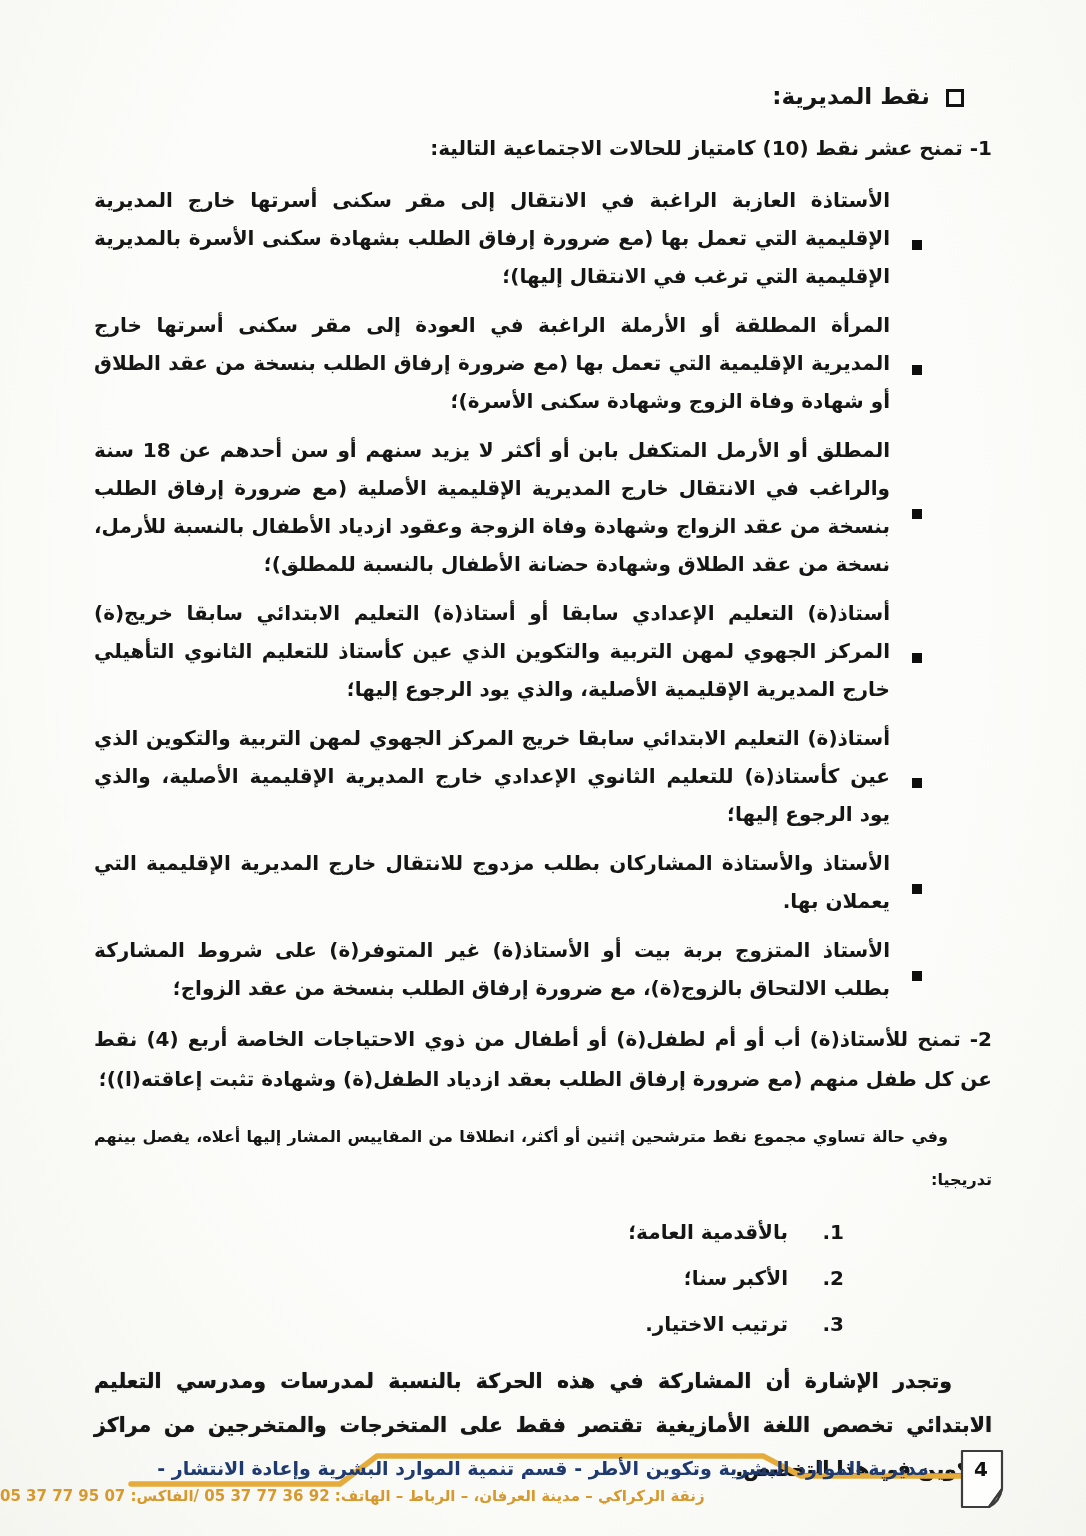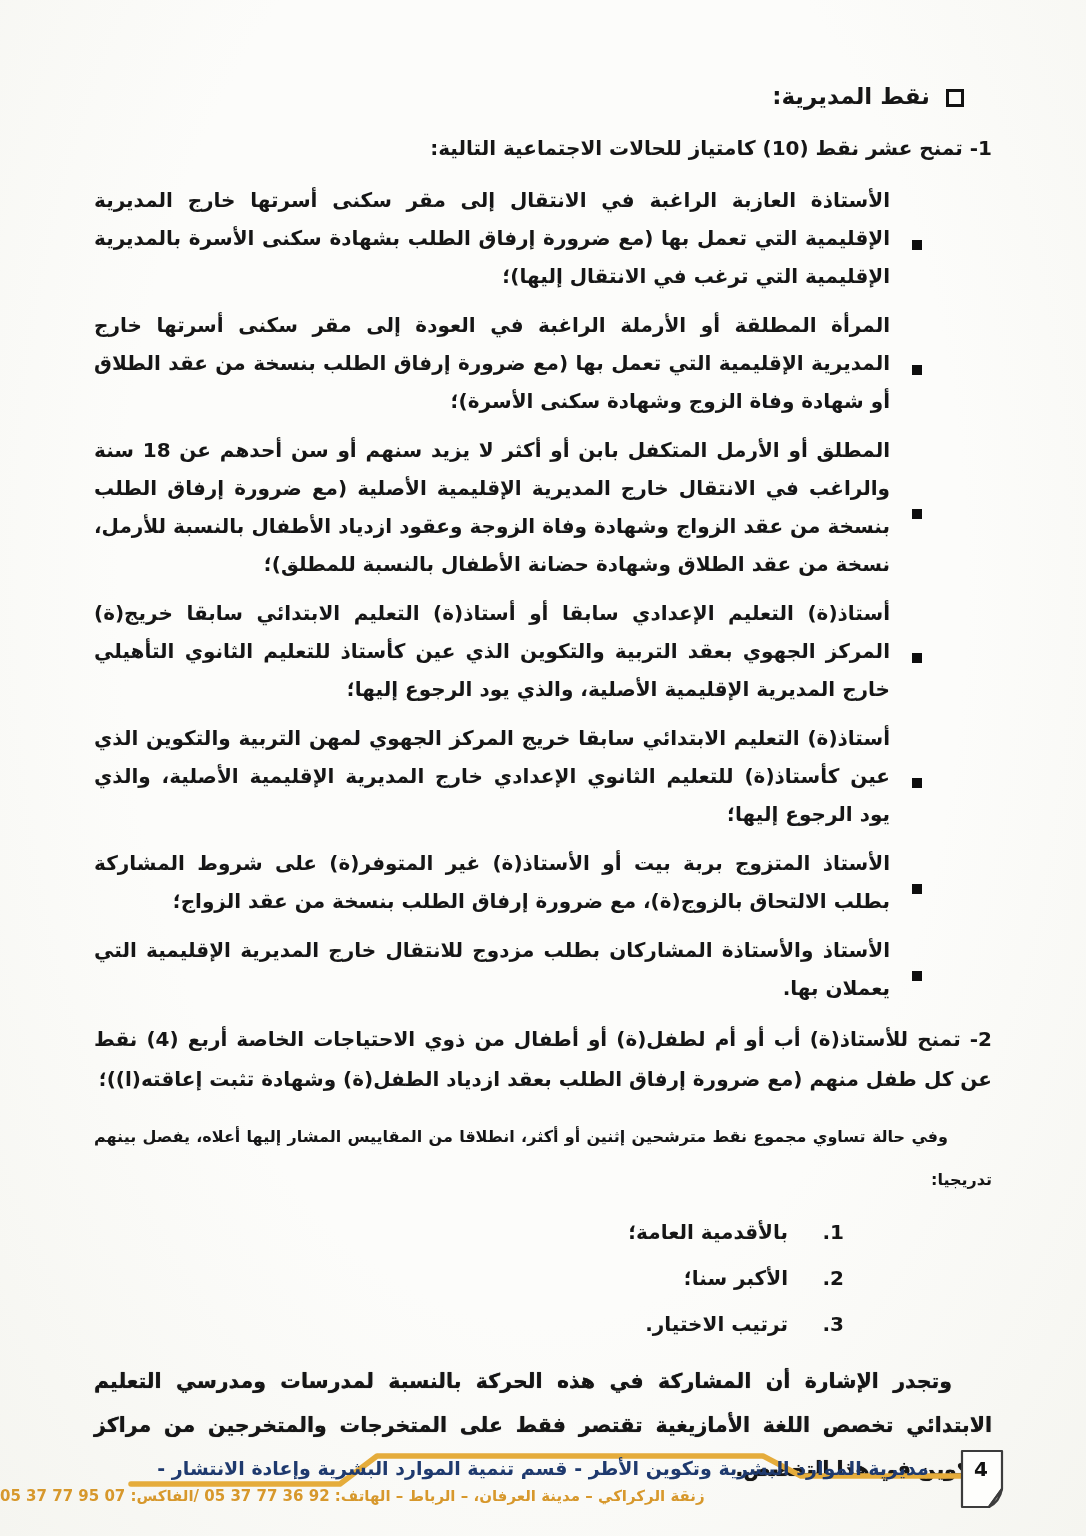--- a/index.html
+++ b/index.html
@@ -117,33 +117,33 @@
       <li>
         <span class="bullet-marker"></span>
         <span class="bullet-text">المرأة المطلقة أو الأرملة الراغبة في العودة إلى مقر سكنى أسرتها خارج المديرية الإقليمية التي تعمل بها (مع ضرورة إرفاق الطلب بنسخة من عقد الطلاق أو شهادة وفاة الزوج وشهادة سكنى الأسرة)؛</span>
       </li>
       <li>
         <span class="bullet-marker"></span>
         <span class="bullet-text">المطلق أو الأرمل المتكفل بابن أو أكثر لا يزيد سنهم أو سن أحدهم عن 18 سنة والراغب في الانتقال خارج المديرية الإقليمية الأصلية (مع ضرورة إرفاق الطلب بنسخة من عقد الزواج وشهادة وفاة الزوجة وعقود ازدياد الأطفال بالنسبة للأرمل، نسخة من عقد الطلاق وشهادة حضانة الأطفال بالنسبة للمطلق)؛</span>
       </li>
       <li>
         <span class="bullet-marker"></span>
-        <span class="bullet-text">أستاذ(ة) التعليم الإعدادي سابقا أو أستاذ(ة) التعليم الابتدائي سابقا خريج(ة) المركز الجهوي بعقد التربية والتكوين الذي عين كأستاذ للتعليم الثانوي التأهيلي خارج المديرية الإقليمية الأصلية، والذي يود الرجوع إليها؛</span>
+        <span class="bullet-text">أستاذ(ة) التعليم الإعدادي سابقا أو أستاذ(ة) التعليم الابتدائي سابقا خريج(ة) المركز الجهوي لمهن التربية والتكوين الذي عين كأستاذ للتعليم الثانوي التأهيلي خارج المديرية الإقليمية الأصلية، والذي يود الرجوع إليها؛</span>
       </li>
       <li>
         <span class="bullet-marker"></span>
         <span class="bullet-text">أستاذ(ة) التعليم الابتدائي سابقا خريج المركز الجهوي لمهن التربية والتكوين الذي عين كأستاذ(ة) للتعليم الثانوي الإعدادي خارج المديرية الإقليمية الأصلية، والذي يود الرجوع إليها؛</span>
       </li>
       <li>
         <span class="bullet-marker"></span>
-        <span class="bullet-text">الأستاذ المتزوج بربة بيت أو الأستاذ(ة) غير المتوفر(ة) على شروط المشاركة بطلب الالتحاق بالزوج(ة)، مع ضرورة إرفاق الطلب بنسخة من عقد الزواج؛</span>
+        <span class="bullet-text">الأستاذ والأستاذة المشاركان بطلب مزدوج للانتقال خارج المديرية الإقليمية التي يعملان بها.</span>
       </li>
       <li>
         <span class="bullet-marker"></span>
-        <span class="bullet-text">الأستاذ والأستاذة المشاركان بطلب مزدوج للانتقال خارج المديرية الإقليمية التي يعملان بها.</span>
+        <span class="bullet-text">الأستاذ المتزوج بربة بيت أو الأستاذ(ة) غير المتوفر(ة) على شروط المشاركة بطلب الالتحاق بالزوج(ة)، مع ضرورة إرفاق الطلب بنسخة من عقد الزواج؛</span>
       </li>
     </ul>
 
     <p class="clause c2">2- تمنح للأستاذ(ة) أب أو أم لطفل(ة) أو أطفال من ذوي الاحتياجات الخاصة أربع (4) نقط عن كل طفل منهم (مع ضرورة إرفاق الطلب بعقد ازدياد الطفل(ة) وشهادة تثبت إعاقته(ا))؛</p>
 
     <p class="tb-intro">وفي حالة تساوي مجموع نقط مترشحين إثنين أو أكثر، انطلاقا من المقاييس المشار إليها أعلاه، يفصل بينهم تدريجيا:</p>
 
     <ol class="tblist">
       <li>
         <span class="tb-num">1.</span>

